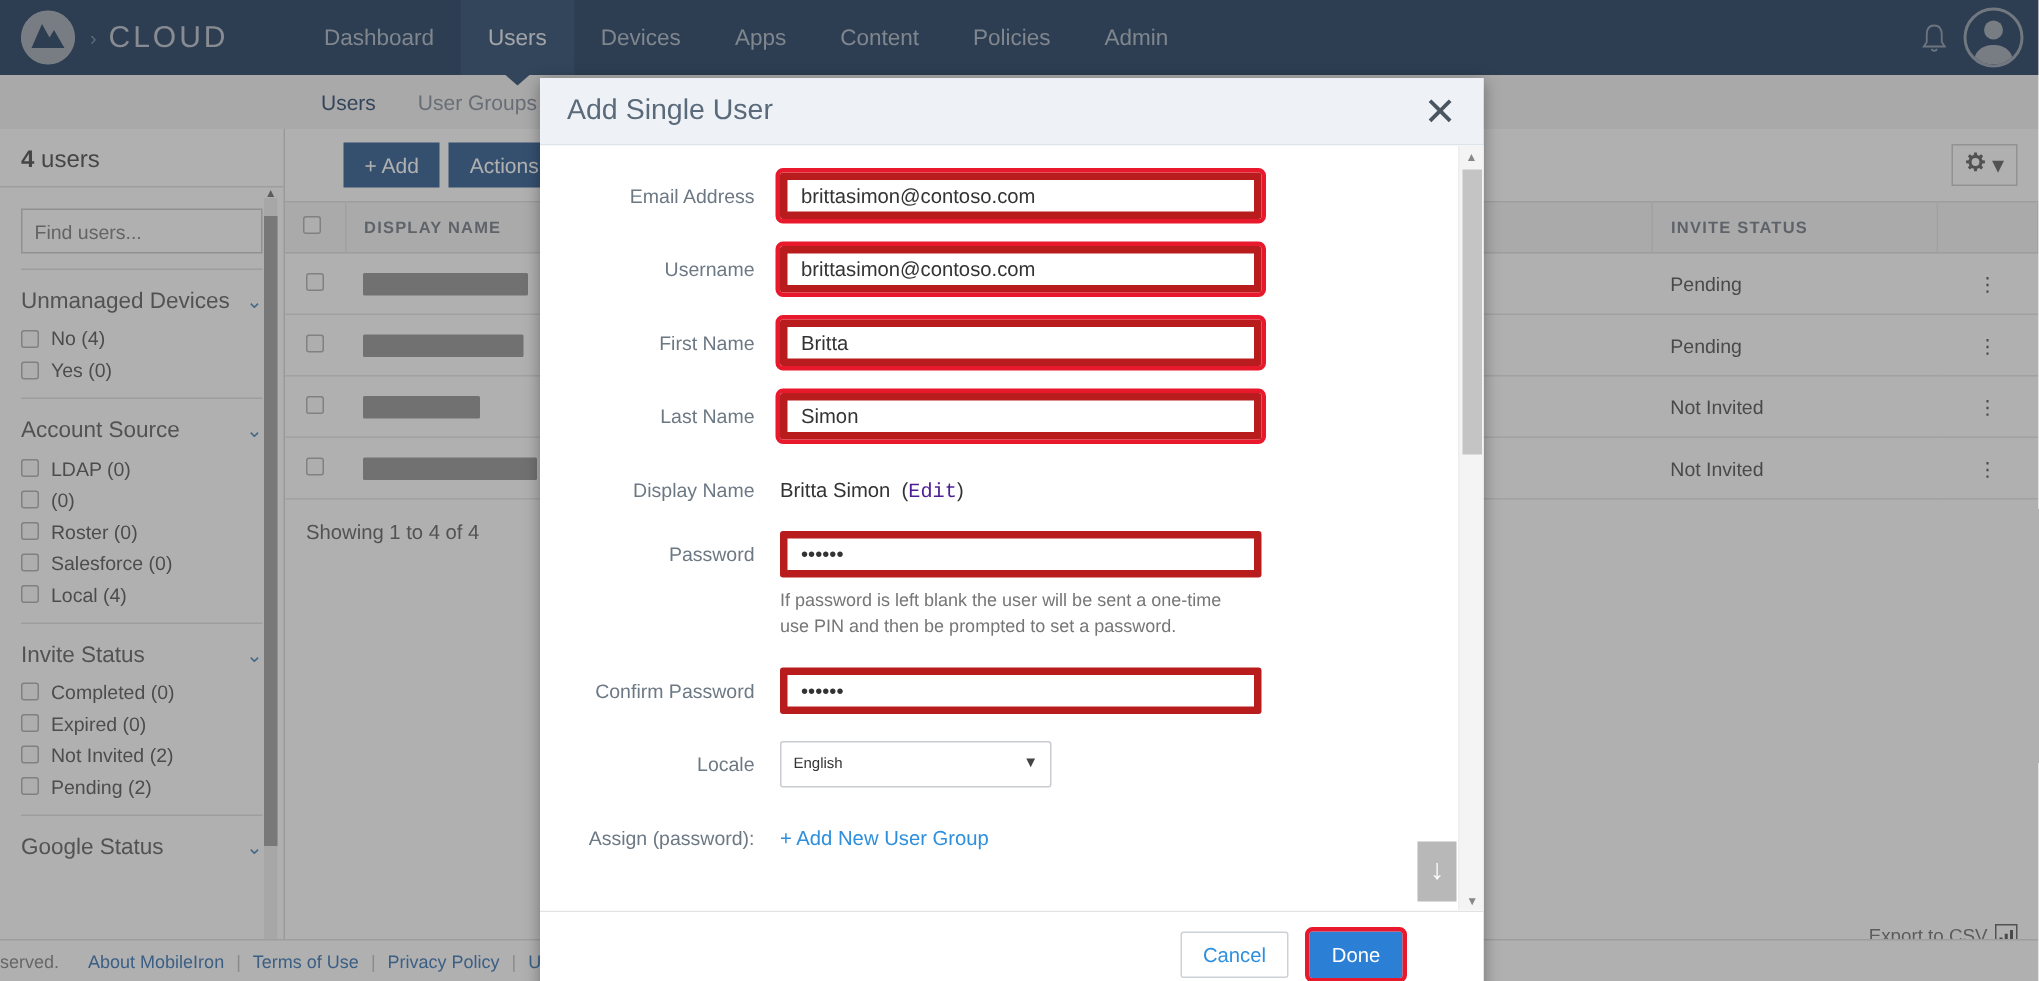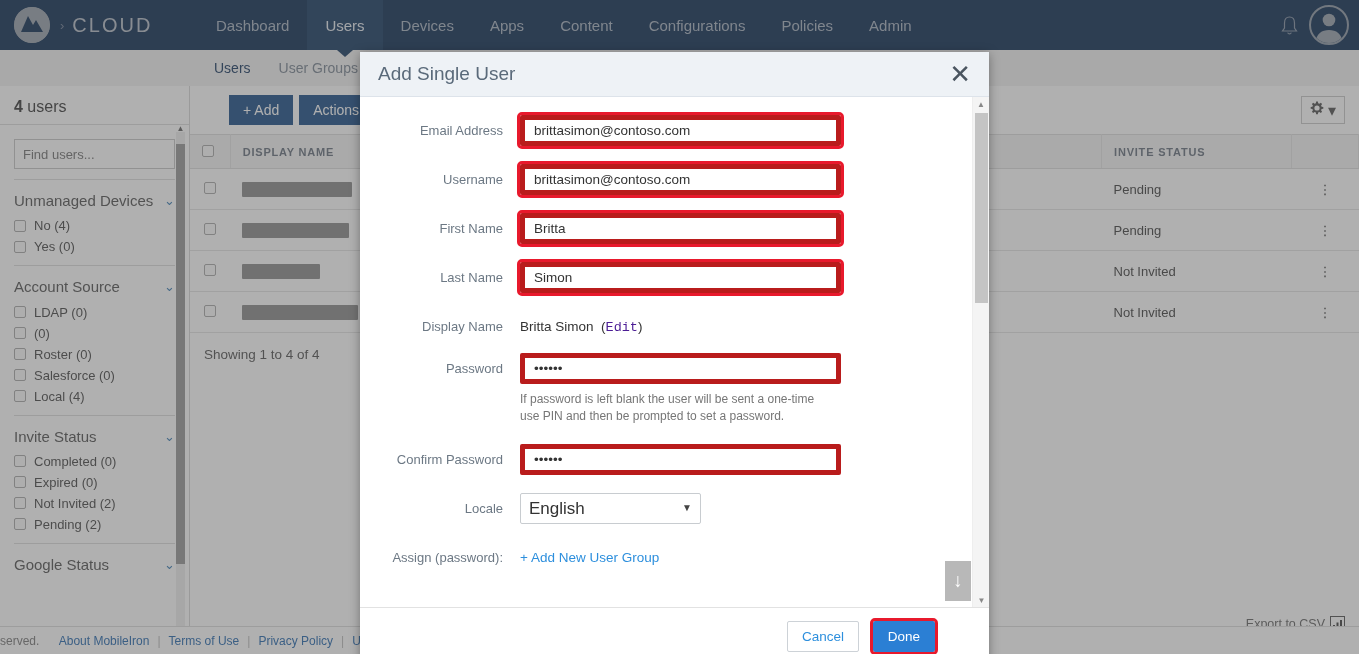--- a/index.html
+++ b/index.html
@@ -186,21 +186,21 @@
     width: 321px; height: 31px; border: 5px solid #b91c1c; border-radius: 2px;
     padding: 0 9px; font-size: 13.5px; color: #333;
     font-family: "Liberation Sans", sans-serif; background: #fff; outline: none;
   }
   .hl { outline: 3px solid #e8192c; outline-offset: 0px; }
   .statictext { font-size: 13.5px; color: #333; padding-top: 8px; }
   .statictext a { color: #4c1d95; text-decoration: none; font-family: Liberation Mono, monospace; }
   .hint { font-size: 12px; color: #767676; line-height: 1.45; width: 312px; margin-top: 7px; }
   .sel {
     width: 181px; height: 31px; border: 1px solid #c8ccd0; border-radius: 2px;
-    padding: 0 8px; font-size: 17px; color: #333; background: #fff;
+    padding: 0 8px; font-size: 10px; color: #333; background: #fff;
     font-family: "Liberation Sans", sans-serif;
     appearance: none; -webkit-appearance: none; outline: none;
   }
   .sel-wrap { position: relative; width: 181px; }
   .sel-arrow { position: absolute; right: 9px; top: 9px; font-size: 10px; color: #444; pointer-events: none; }
   .linkblue { color: #2d8fdd; font-size: 13.5px; text-decoration: none; padding-top: 8px; display: inline-block; cursor: pointer; }
 
   
   .mscroll { position: absolute; right: 0; top: 0; width: 17px; height: 100%; background: #f4f4f4; border-left: 1px solid #eee; }
   .mscroll .track-arr { height: 14px; display: flex; align-items: center; justify-content: center; font-size: 8px; color: #888; cursor: pointer; }
@@ -248,21 +248,20 @@
       <span class="brand-chevron">›</span>
       <span class="brand-text">CLOUD</span>
     </div>
 
     <div class="navitems">
       <div class="navitem">Dashboard</div>
       <div class="navitem active">Users</div>
       <div class="navitem">Devices</div>
       <div class="navitem">Apps</div>
       <div class="navitem">Content</div>
-      <div class="navitem">Configurations</div>
       <div class="navitem">Policies</div>
       <div class="navitem">Admin</div>
     </div>
 
     <div class="nav-right">
       <div class="bell">
         <svg width="19" height="21" viewBox="0 0 19 21" aria-hidden="true">
           <path d="M9.5 2 C6 2 4.5 4.5 4.5 8 L4.5 13 L2.5 16 L16.5 16 L14.5 13 L14.5 8 C14.5 4.5 13 2 9.5 2 Z" fill="none" stroke="#8593a5" stroke-width="1.2"></path>
           <path d="M7.7 17.6 a1.9 1.9 0 0 0 3.6 0" fill="none" stroke="#8593a5" stroke-width="1.2"></path>
         </svg>

